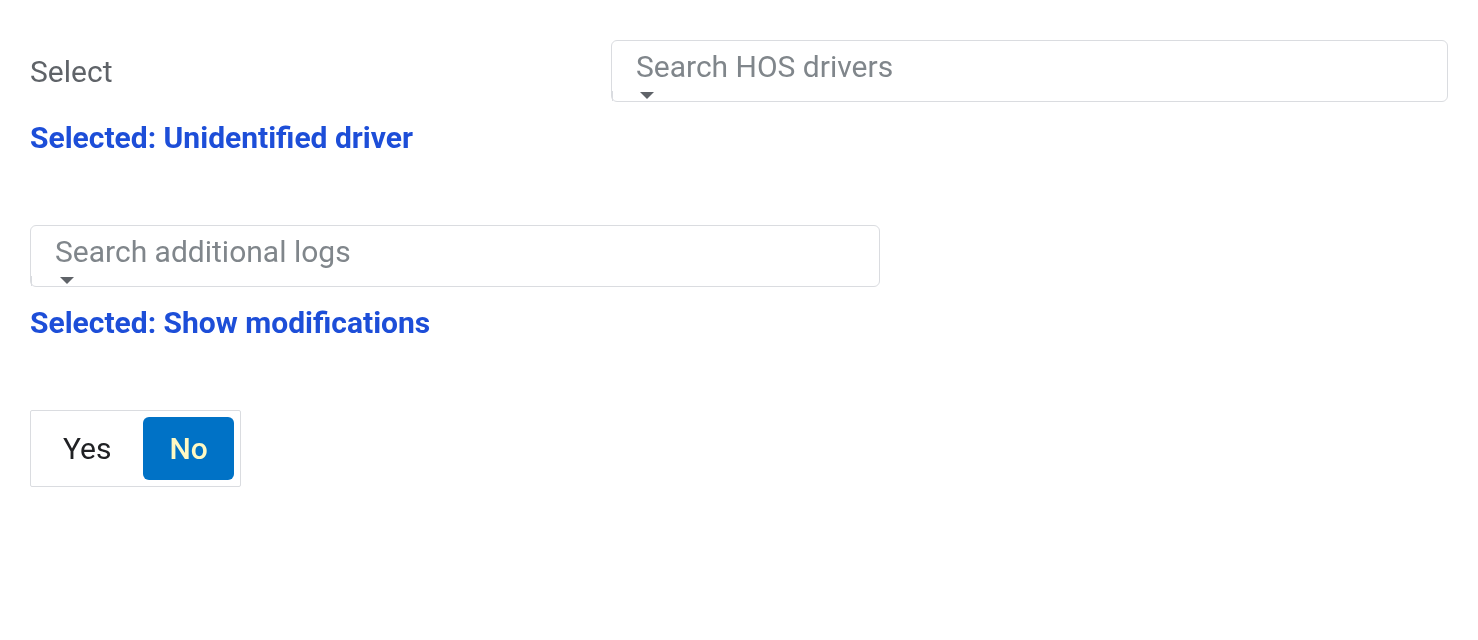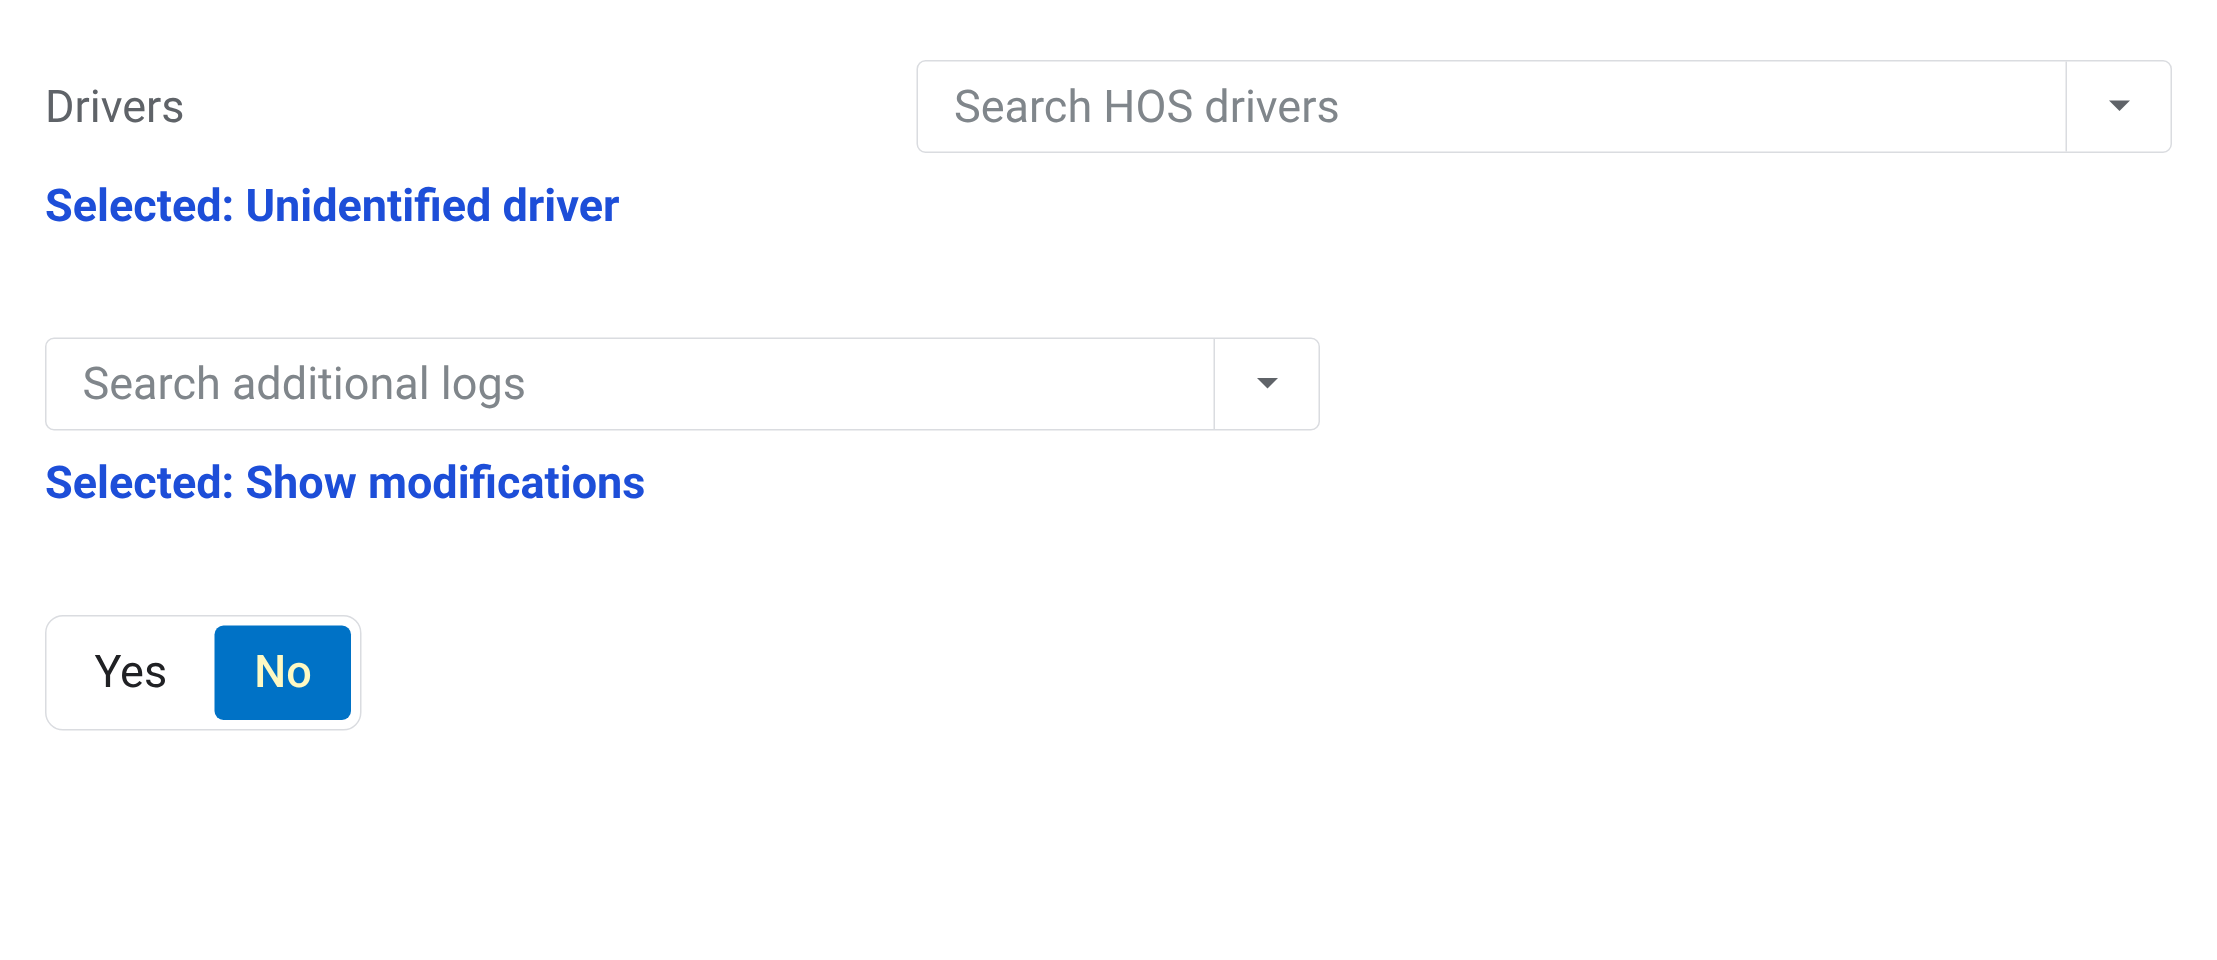--- a/index.html
+++ b/index.html
@@ -25,20 +25,21 @@
       font-weight: 400;
     }
     .dropdown {
       display: flex;
       align-items: stretch;
       border: 1px solid #dadce0;
       border-radius: 6px;
       background: #fff;
       width: 850px;
       height: 62px;
+      flex-direction: column;
     }
     .dropdown-text {
       flex: 1;
       padding: 0 24px;
       font-size: 30px;
       color: #80868b;
       display: flex;
       align-items: center;
     }
     .dropdown-caret {
@@ -55,21 +56,21 @@
     }
     .selected-text {
       font-size: 30px;
       color: #1d4ed8;
       font-weight: 700;
       margin-bottom: 70px;
     }
     .toggle-group {
       display: inline-flex;
       border: 1px solid #dadce0;
-      border-radius: 12px;
+      border-radius: 2px;
       padding: 6px;
       background: #fff;
       gap: 6px;
     }
     .toggle-option {
       padding: 14px 26px;
       font-size: 30px;
       border-radius: 6px;
       cursor: pointer;
       color: #202124;
@@ -81,21 +82,21 @@
     .toggle-option.active {
       background: #0072c6;
       color: #fef9c3;
       font-weight: 500;
     }
   </style>
 </head>
 <body>
 
 <div class="form-row">
-  <div class="form-label">Drivers</div>
+  <div class="form-label">Select</div>
   <div class="dropdown">
     <div class="dropdown-text">Search HOS drivers</div>
     <div class="dropdown-caret">
       <svg viewBox="0 0 16 10">
           <path d="M1 1 L8 8 L15 1 Z"></path>
         </svg>
     </div>
   </div>
 </div>
 

